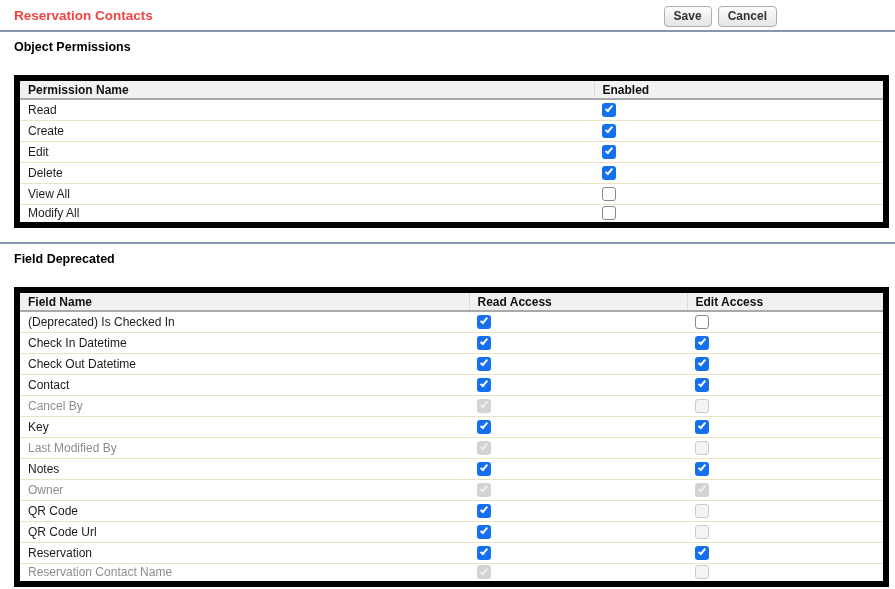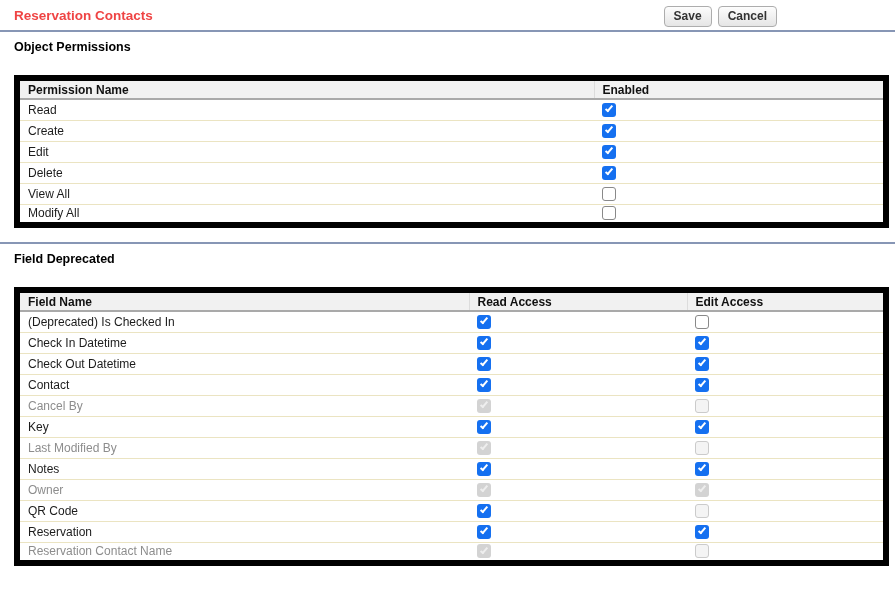--- a/index.html
+++ b/index.html
@@ -153,20 +153,25 @@
         <td class="name-cell">Owner</td>
         <td><span class="cb checked disabled"><span class="check"></span></span></td>
         <td><span class="cb checked disabled"><span class="check"></span></span></td>
       </tr>
       <tr>
         <td class="name-cell">QR Code</td>
         <td><span class="cb checked"><span class="check"></span></span></td>
         <td><span class="cb unchecked disabled"></span></td>
       </tr>
       <tr>
+        <td class="name-cell">QR Code Url</td>
+        <td><span class="cb checked"><span class="check"></span></span></td>
+        <td><span class="cb unchecked disabled"></span></td>
+      </tr>
+      <tr>
         <td class="name-cell">Reservation</td>
         <td><span class="cb checked"><span class="check"></span></span></td>
         <td><span class="cb checked"><span class="check"></span></span></td>
       </tr>
       <tr class="muted">
         <td class="name-cell">Reservation Contact Name</td>
         <td><span class="cb checked disabled"><span class="check"></span></span></td>
         <td><span class="cb unchecked disabled"></span></td>
       </tr>
     </tbody>

